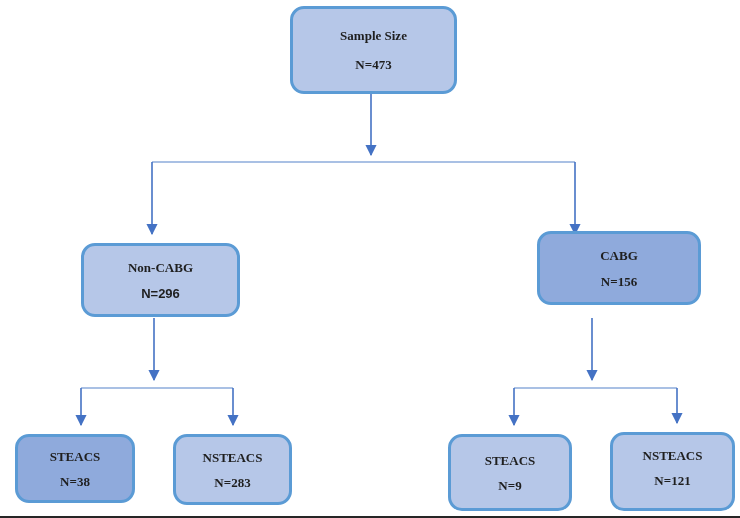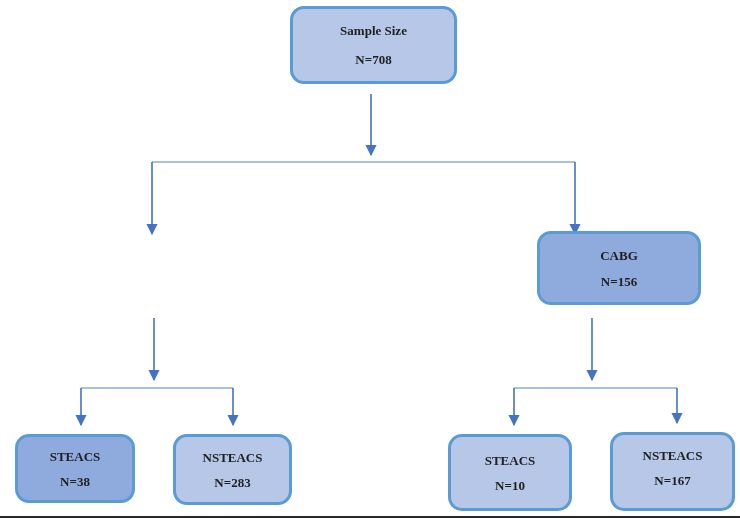--- a/index.html
+++ b/index.html
@@ -32,21 +32,21 @@
     color: var(--text-color, #1f1f1f);
     font-weight: bold;
     font-size: 13px;
     text-align: center;
   }
   .node.dark { background: var(--fill-dark, #8faadc); }
   .node .label, .node .count { line-height: 1; white-space: nowrap; }
   .count.sans { font-family: "Liberation Sans", sans-serif; }
 
   
-  #node-root            { left: 290px; top: 6px;   width: 167px; height: 78px; gap: 16px; }
+  #node-root            { left: 290px; top: 6px;   width: 167px; height: 88px; gap: 16px; }
   #node-non-cabg        { left: 81px;  top: 243px; width: 159px; height: 74px; }
   #node-cabg            { left: 513px; top: 231px; width: 164px; height: 74px; margin-left: 24px; }
   #node-non-cabg-steacs { left: 15px;  top: 434px; width: 120px; height: 69px; gap: 12px; }
   #node-non-cabg-nsteacs{ left: 173px; top: 434px; width: 119px; height: 71px; gap: 12px; }
   #node-cabg-steacs     { left: 448px; top: 434px; width: 124px; height: 77px; gap: 12px; }
   #node-cabg-nsteacs    { left: 610px; top: 432px; width: 125px; height: 79px; gap: 12px; padding-bottom: 8px; }
 
   .edge-v   { stroke: var(--connector, #4472c4); stroke-width: 1.6; }
   .edge-h   { stroke: var(--connector-light, #a9c0e4); stroke-width: 2; }
   .arrowfill{ fill: var(--connector, #4472c4); }
@@ -82,43 +82,47 @@
     <line class="edge-v" x1="233" y1="388" x2="233" y2="425" marker-end="url(#arrow)"></line>
 
     <line class="edge-v" x1="592" y1="318" x2="592" y2="380" marker-end="url(#arrow)"></line>
     <line class="edge-h" x1="514" y1="388" x2="677" y2="388"></line>
     <line class="edge-v" x1="514" y1="388" x2="514" y2="425" marker-end="url(#arrow)"></line>
     <line class="edge-v" x1="677" y1="388" x2="677" y2="423" marker-end="url(#arrow)"></line>
   </svg>
 
   <div class="node" id="node-root">
     <span class="label">Sample Size</span>
-    <span class="count">N=708</span>
+    <span class="count">N=473</span>
   </div>
 
+  <div class="node" id="node-non-cabg">
+    <span class="label">Non-CABG</span>
+    <span class="count sans">N=296</span>
+  </div>
 
   <div class="node dark" id="node-cabg">
     <span class="label">CABG</span>
     <span class="count">N=156</span>
   </div>
 
   <div class="node dark" id="node-non-cabg-steacs">
     <span class="label">STEACS</span>
     <span class="count">N=38</span>
   </div>
 
   <div class="node" id="node-non-cabg-nsteacs">
     <span class="label">NSTEACS</span>
     <span class="count">N=283</span>
   </div>
 
   <div class="node" id="node-cabg-steacs">
     <span class="label">STEACS</span>
-    <span class="count">N=10</span>
+    <span class="count">N=9</span>
   </div>
 
   <div class="node" id="node-cabg-nsteacs">
     <span class="label">NSTEACS</span>
-    <span class="count">N=167</span>
+    <span class="count">N=121</span>
   </div>
 
   <div id="bottom-rule"></div>
 </div>
 
 </body></html>

